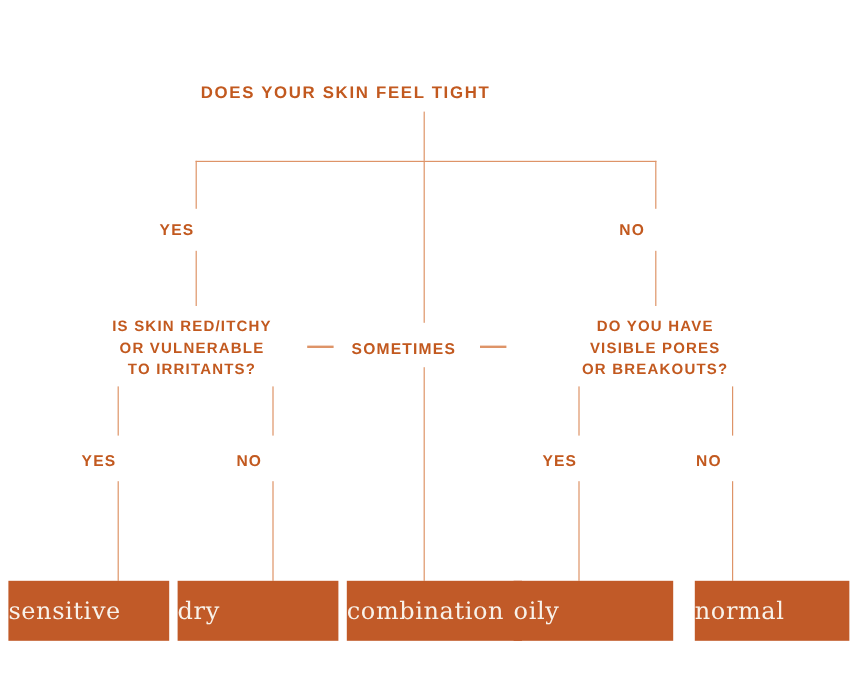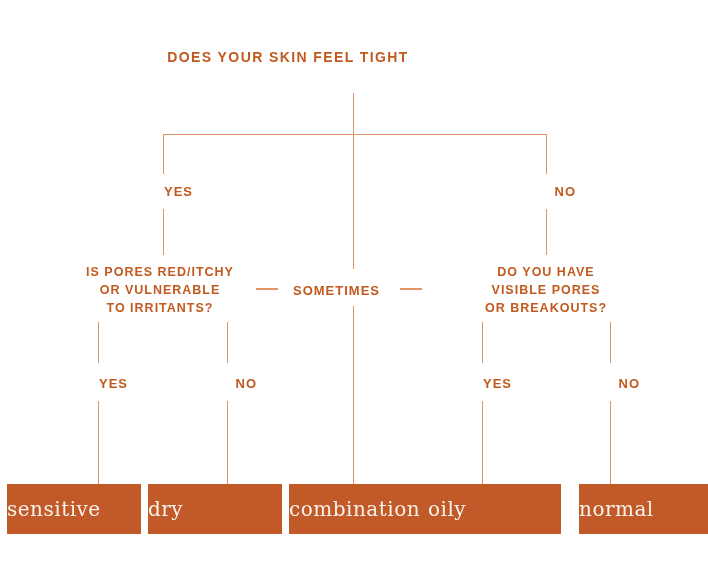--- a/index.html
+++ b/index.html
@@ -18,30 +18,31 @@
     font-family: "Liberation Sans", sans-serif;
   }
   .vline { position: absolute; width: 1px; background: var(--line); }
   .hline { position: absolute; height: 1px; background: var(--line); }
   .dash  { position: absolute; height: 2px; background: var(--line); }
   .q-title {
     position: absolute; left: 0; width: 576px;
     text-align: center; color: var(--accent);
     font-weight: bold; font-size: 14px; letter-spacing: 1.4px;
     line-height: 20px;
+    margin-top: 20px;
   }
   .q-sub {
     position: absolute; width: 170px;
     text-align: center; color: var(--accent);
     font-weight: bold; font-size: 12.5px; letter-spacing: 1px;
     line-height: 18px;
   }
   .branch-label {
     position: absolute; width: 60px;
-    text-align: right; color: var(--accent);
+    text-align: left; color: var(--accent);
     font-weight: bold; font-size: 13px; letter-spacing: 1px;
   }
   .sometimes-label {
     position: absolute; width: 120px; left: 293px; top: 283px;
     color: var(--accent);
     font-weight: bold; font-size: 13px; letter-spacing: 1px;
   }
   .result-box {
     position: absolute; top: 484px; height: 50px;
     background: var(--boxFill);
@@ -72,21 +73,21 @@
   <div class="branch-label" style="left:516px; top:184px;">NO</div>
   <div class="vline" style="left:546px; top:209px; height:46px;"></div>
 
   <div class="vline" style="left:353px; top:134px; height:135px;"></div>
   <div class="sometimes-label">SOMETIMES</div>
   <div class="dash" style="left:256px; top:288px; width:22px;"></div>
   <div class="dash" style="left:400px; top:288px; width:22px;"></div>
   <div class="vline" style="left:353px; top:306px; height:178px;"></div>
 
   <div class="q-sub" style="left:75px; top:263px;">
-    <div>IS PORES RED/ITCHY</div>
+    <div>IS SKIN RED/ITCHY</div>
     <div>OR VULNERABLE</div>
     <div>TO IRRITANTS?</div>
   </div>
 
   <div class="q-sub" style="left:461px; top:263px;">
     <div>DO YOU HAVE</div>
     <div>VISIBLE PORES</div>
     <div>OR BREAKOUTS?</div>
   </div>
 

